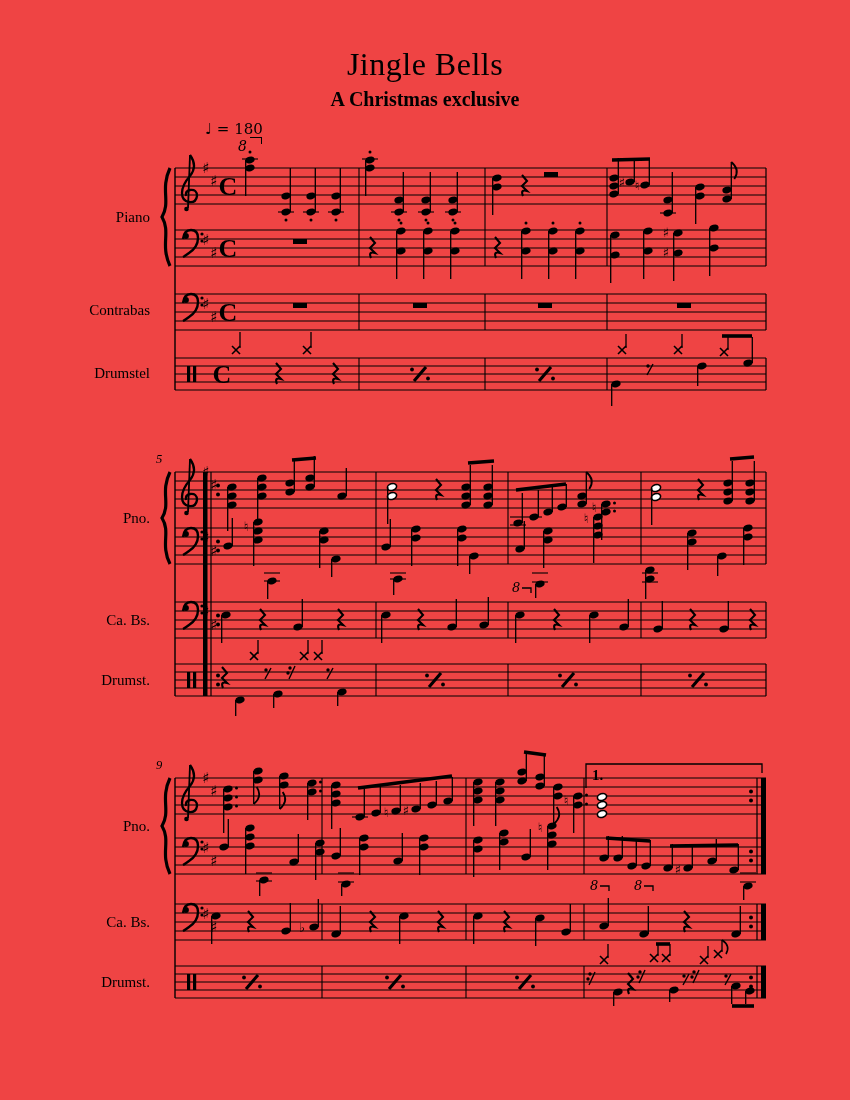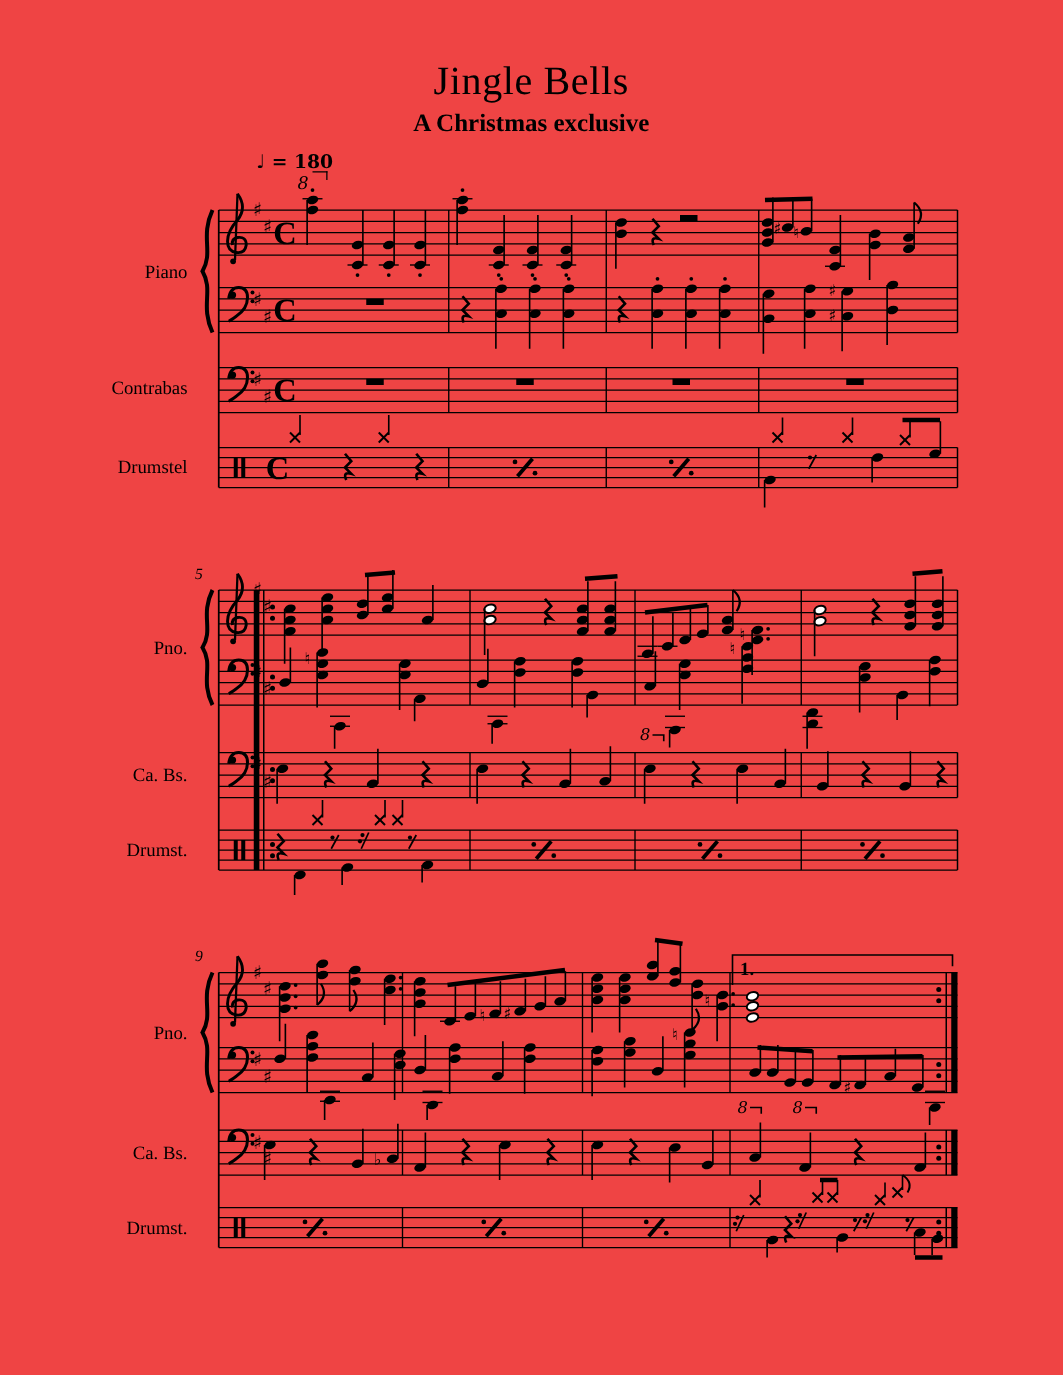--- a/index.html
+++ b/index.html
@@ -1,21 +1,21 @@
 <!DOCTYPE html>
 <html><head>
 <meta charset="utf-8">
 <style>
   html,body{margin:0;padding:0;background:#e8e8e8;}
   #page{position:relative;width:850px;height:1100px;background:#ef4444;margin:0 auto;
         font-family:"Liberation Serif", serif;color:#000;overflow:hidden;}
   .hdr{position:absolute;left:0;width:100%;text-align:center;}
   #title{top:46px;font-size:32px;letter-spacing:.5px;}
   #subtitle{top:88px;font-size:20px;font-weight:bold;}
-  #tempo{position:absolute;left:205px;top:120px;font-weight:bold;font-size:15px;
+  #tempo{position:absolute;left:205px;top:120px;font-weight:normal;font-size:15px;
          font-family:"DejaVu Serif","DejaVu Sans",serif;}
   #ottava8{position:absolute;left:238px;top:137px;font-style:italic;font-size:14px;
            font-family:"DejaVu Serif",serif;}
   #ottava8 .hook{display:inline-block;width:11px;height:6px;border-top:1.4px solid #000;
                  border-right:1.4px solid #000;margin-left:3px;vertical-align:7px;}
   svg text{user-select:none;}
 </style>
 </head>
 <body>
 

